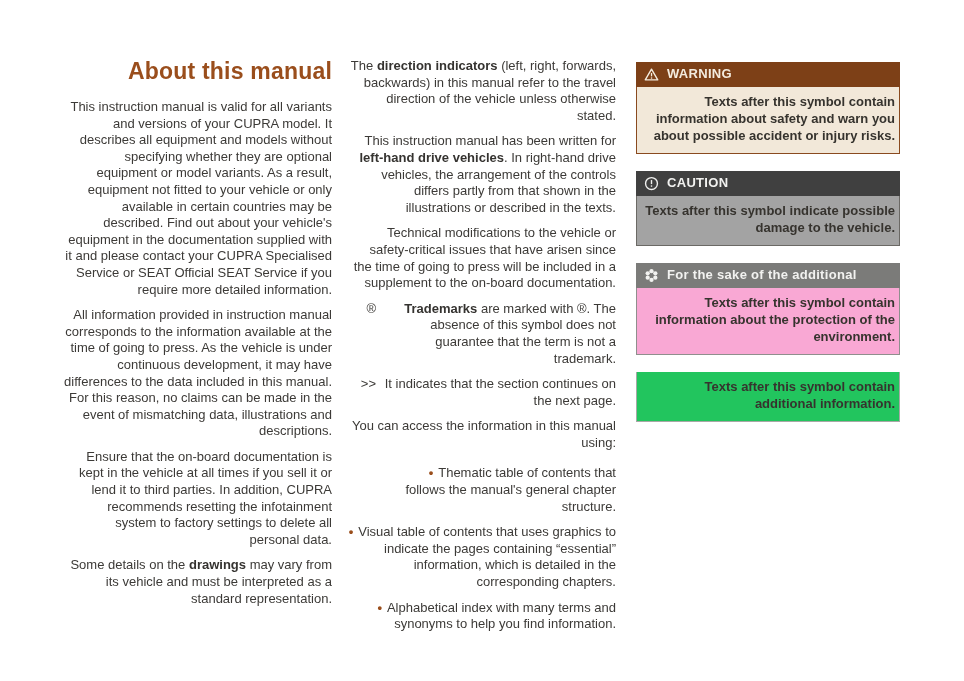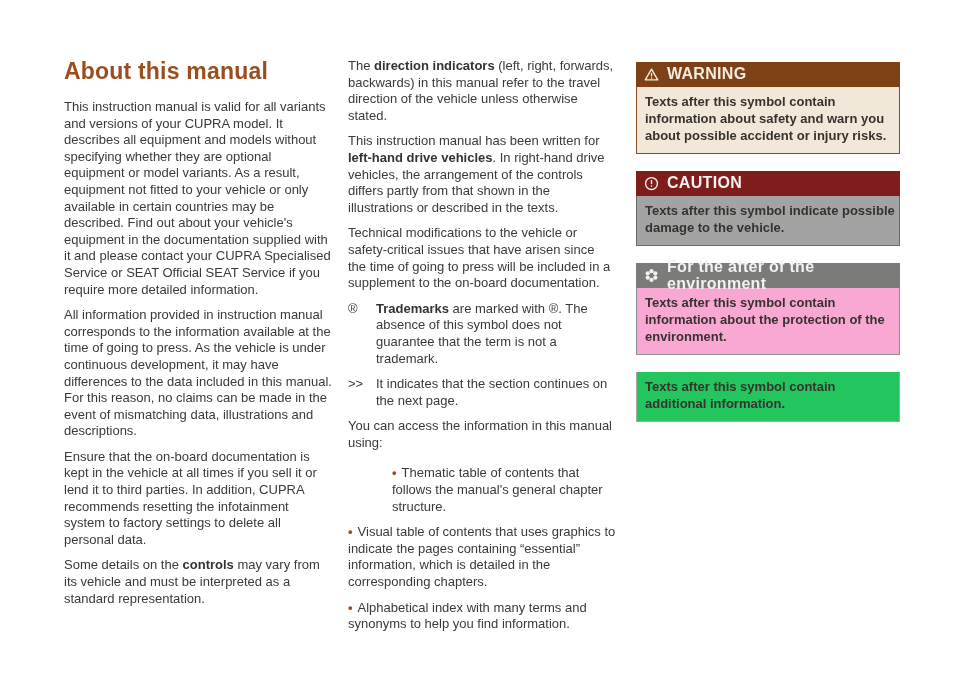--- a/index.html
+++ b/index.html
@@ -3,20 +3,21 @@
 <meta charset="utf-8">
 <style>
   html,body{margin:0;padding:0;background:#fff;}
   .page{
     position:relative;
     width:964px;height:681px;
     background:#ffffff;
     font-family:"Liberation Sans","DejaVu Sans",sans-serif;
     color:#3c3a37;
     overflow:hidden;
+    text-align:right;
   }
   .col{position:absolute;font-size:13px;line-height:16.6px;}
   #col-left{left:64px;top:58px;width:268px;}
   #col-mid{left:348px;top:58px;width:268px;}
   #col-right{left:636px;top:62px;width:264px;}
 
   h1.title{
     margin:0 0 15px 0;
     font-size:23px;
     line-height:26px;
@@ -34,50 +35,50 @@
 
   .bullet-para{margin:0 0 9px 0;}
   .bullet-para .dot{color:#9a4e1c;font-weight:bold;margin-right:5px;}
   .mt-extra{margin-top:14px;margin-left:44px;}
 
   
   .notice{margin:0 0 17px 0;}
   .notice-header{
     display:flex;align-items:center;gap:8px;
     padding:4px 8px;height:17px;
-    font-size:16px;font-weight:bold;letter-spacing:0.3px;
+    font-size:13px;font-weight:bold;letter-spacing:0.3px;
   }
   .notice-body{
     padding:6px 4px 9px 8px;
     font-weight:bold;
     color:#36332e;
     line-height:17px;
   }
   .warning .notice-header{background:#7d4017;color:#f4ecdf;}
   .warning .notice-body{background:#f2e8d9;border:1px solid #8a4a1f;border-top:none;}
-  .caution .notice-header{background:#7f1d1d;color:#f2f2f0;}
+  .caution .notice-header{background:#404040;color:#f2f2f0;}
   .caution .notice-body{background:#a3a3a3;border:1px solid #6b6965;border-top:none;}
   .environment .notice-header{background:#7b7b79;color:#f2f2f0;}
   .environment .notice-body{background:#f9a8d4;border:1px solid #8f8f8d;border-top:none;}
   .note .notice-header{background:#9b9b99;color:#f7f7f5;}
   .note .notice-body{background:#22c55e;border:1px solid #a8a8a6;border-top:none;}
   .hicon{flex:0 0 auto;display:inline-flex;align-items:center;}
   .hicon svg{display:block;}
 </style>
 </head>
 <body>
 
 <div class="page">
 
   <div class="col" id="col-left">
     <h1 class="title">About this manual</h1>
     <p class="para">This instruction manual is valid for all variants and versions of your CUPRA model. It describes all equipment and models without specifying whether they are optional equipment or model variants. As a result, equipment not fitted to your vehicle or only available in certain countries may be described. Find out about your vehicle's equipment in the documentation supplied with it and please contact your CUPRA Specialised Service or SEAT Official SEAT Service if you require more detailed information.</p>
     <p class="para">All information provided in instruction manual corresponds to the information available at the time of going to press. As the vehicle is under continuous development, it may have differences to the data included in this manual. For this reason, no claims can be made in the event of mismatching data, illustrations and descriptions.</p>
     <p class="para">Ensure that the on-board documentation is kept in the vehicle at all times if you sell it or lend it to third parties. In addition, CUPRA recommends resetting the infotainment system to factory settings to delete all personal data.</p>
-    <p class="para last"><span>Some details on the </span><span class="b">controls</span><span> may vary from its vehicle and must be interpreted as a standard representation.</span></p>
+    <p class="para last"><span>Some details on the </span><span class="b">drawings</span><span> may vary from its vehicle and must be interpreted as a standard representation.</span></p>
   </div>
 
   <div class="col" id="col-mid">
     <p class="para"><span>The </span><span class="b">direction indicators</span><span> (left, right, forwards, backwards) in this manual refer to the travel direction of the vehicle unless otherwise stated.</span></p>
     <p class="para"><span>This instruction manual has been written for </span><span class="b">left-hand drive vehicles</span><span>. In right-hand drive vehicles, the arrangement of the controls differs partly from that shown in the illustrations or described in the texts.</span></p>
     <p class="para">Technical modifications to the vehicle or safety-critical issues that have arisen since the time of going to press will be included in a supplement to the on-board documentation.</p>
 
     <div class="sym-item">
       <span class="sym-marker">®</span>
       <span class="sym-text"><span class="b">Trademarks</span><span> are marked with ®. The absence of this symbol does not guarantee that the term is not a trademark.</span></span>
@@ -132,21 +133,21 @@
               <circle cx="12" cy="5" r="3.4"></circle>
               <circle cx="18.1" cy="8.5" r="3.4"></circle>
               <circle cx="18.1" cy="15.5" r="3.4"></circle>
               <circle cx="12" cy="19" r="3.4"></circle>
               <circle cx="5.9" cy="15.5" r="3.4"></circle>
               <circle cx="5.9" cy="8.5" r="3.4"></circle>
             </g>
             <circle cx="12" cy="12" r="2.6" fill="#7b7b79"></circle>
           </svg>
         </span>
-        <span>For the after of the environment</span>
+        <span>For the sake of the additional</span>
       </div>
       <div class="notice-body">Texts after this symbol contain information about the protection of the environment.</div>
     </div>
 
     <div class="notice note">
       <div class="notice-body">Texts after this symbol contain additional information.</div>
     </div>
 
   </div>
 </div>

